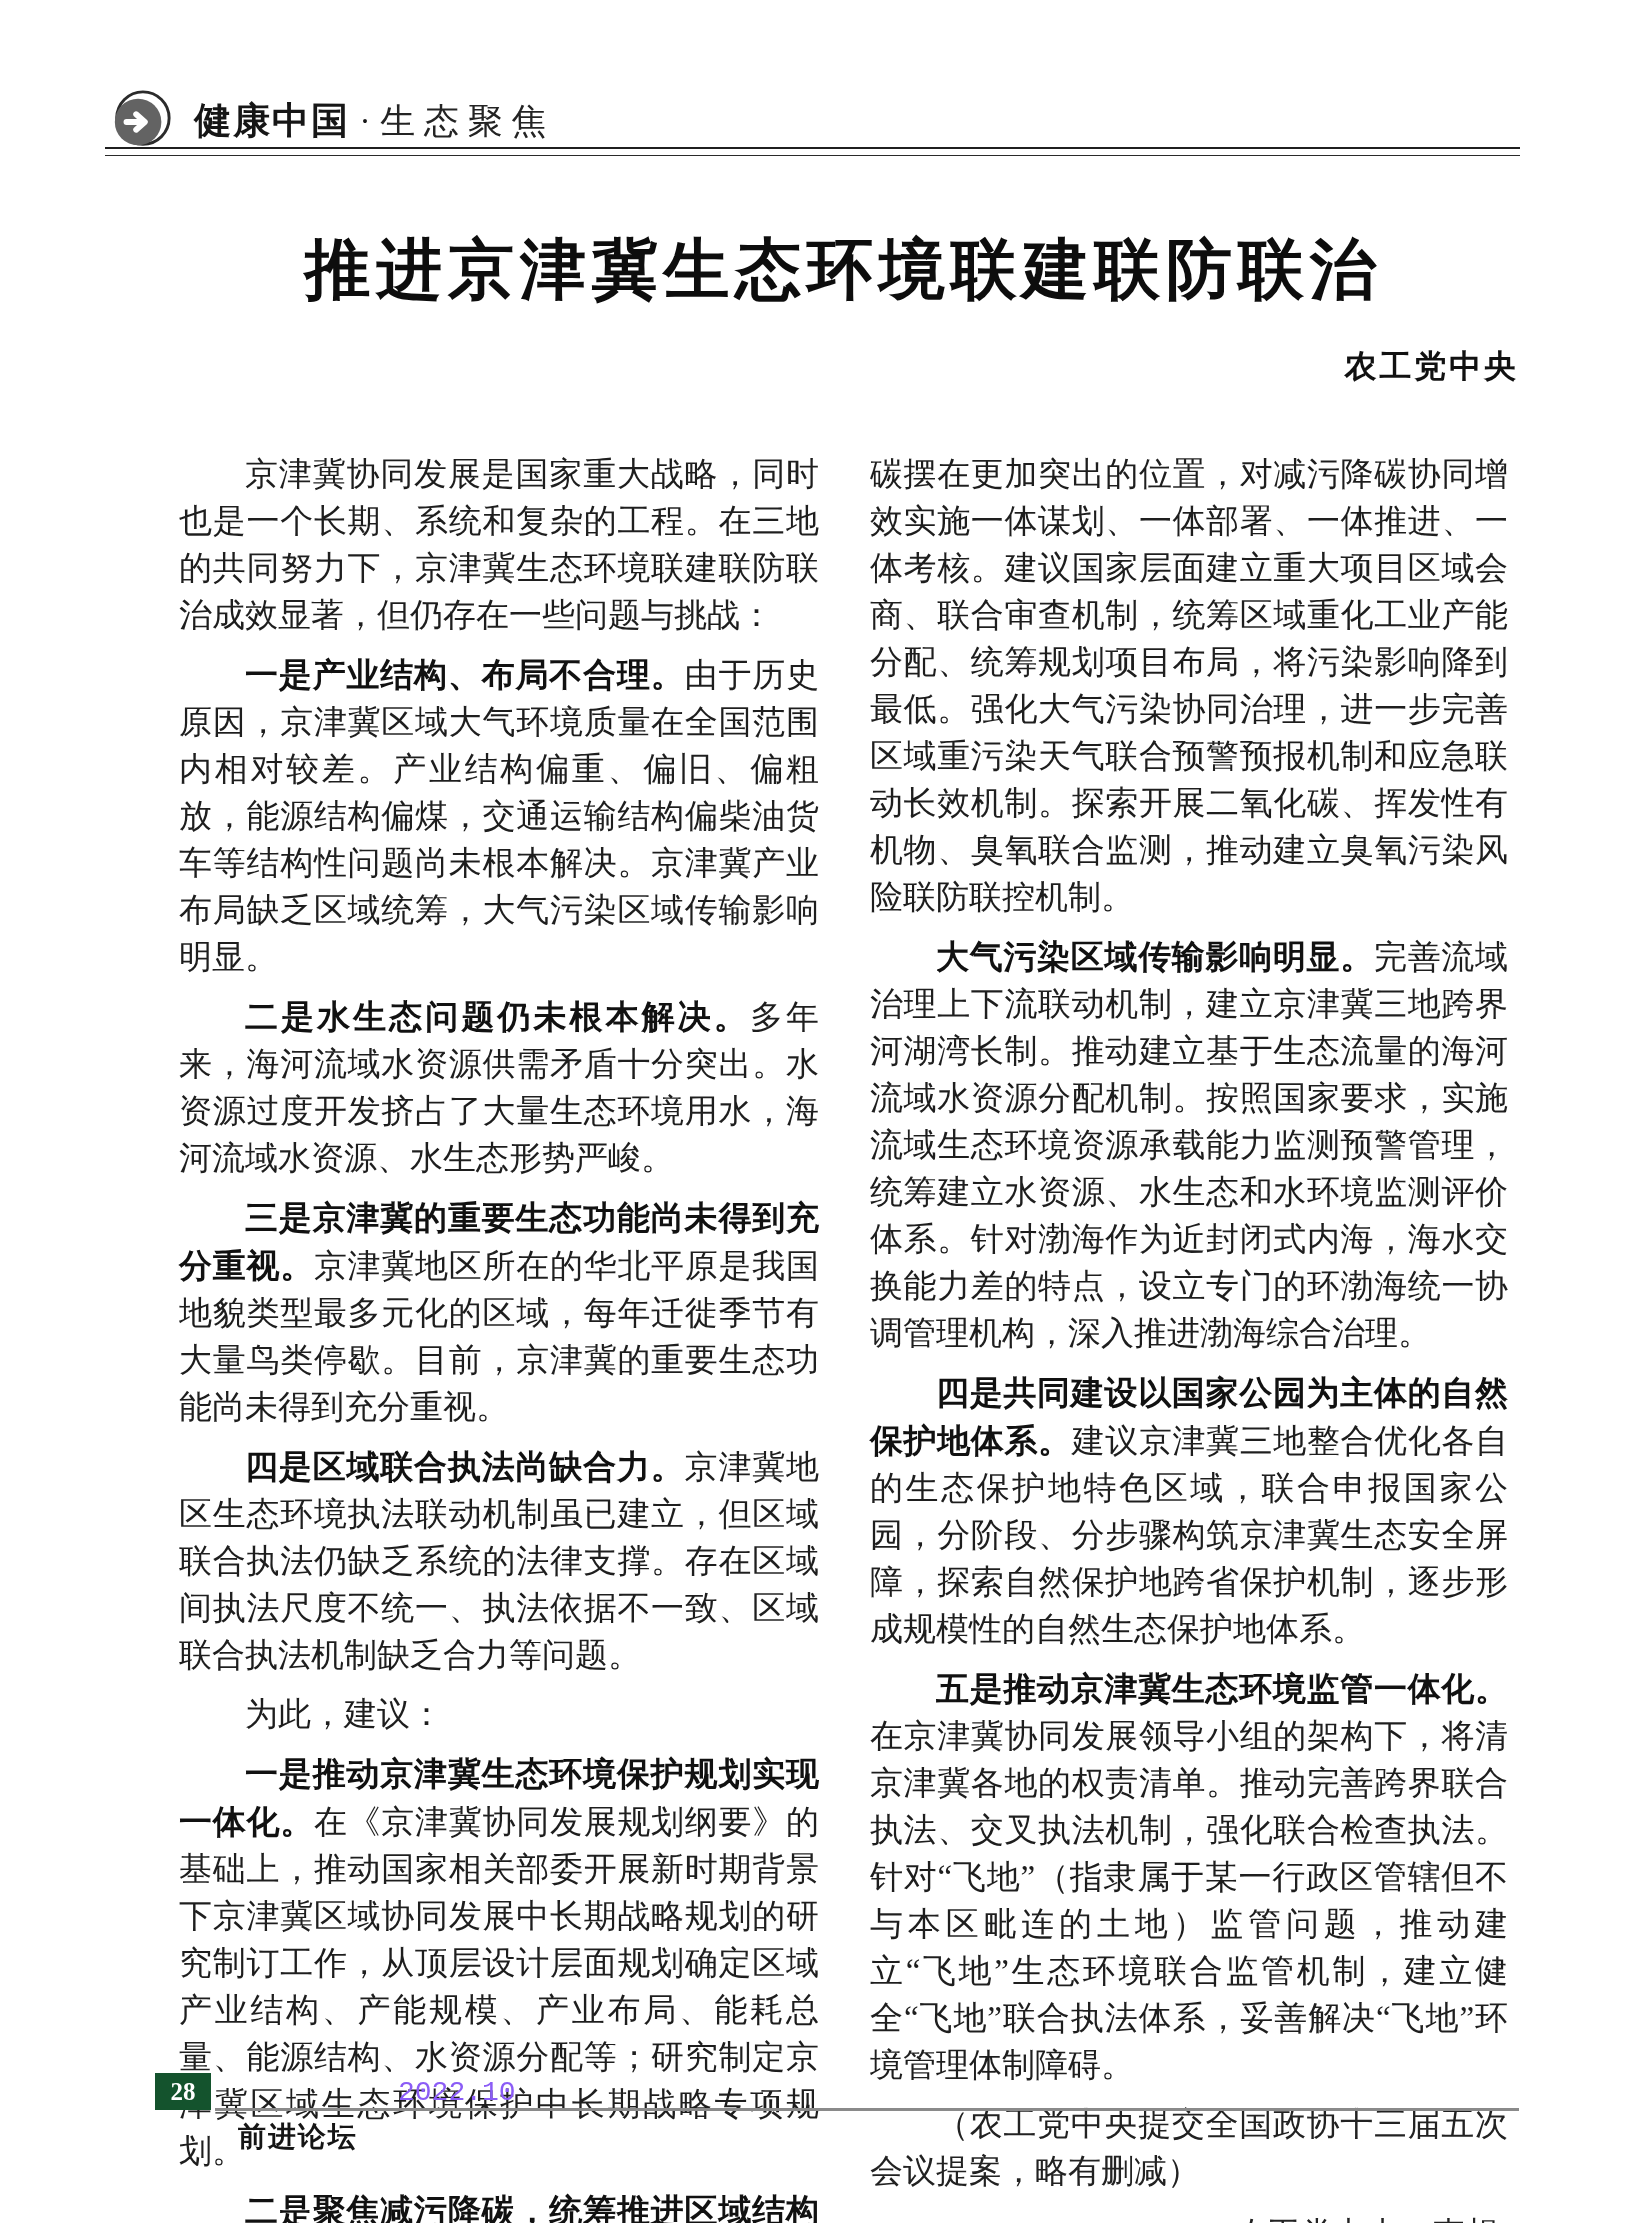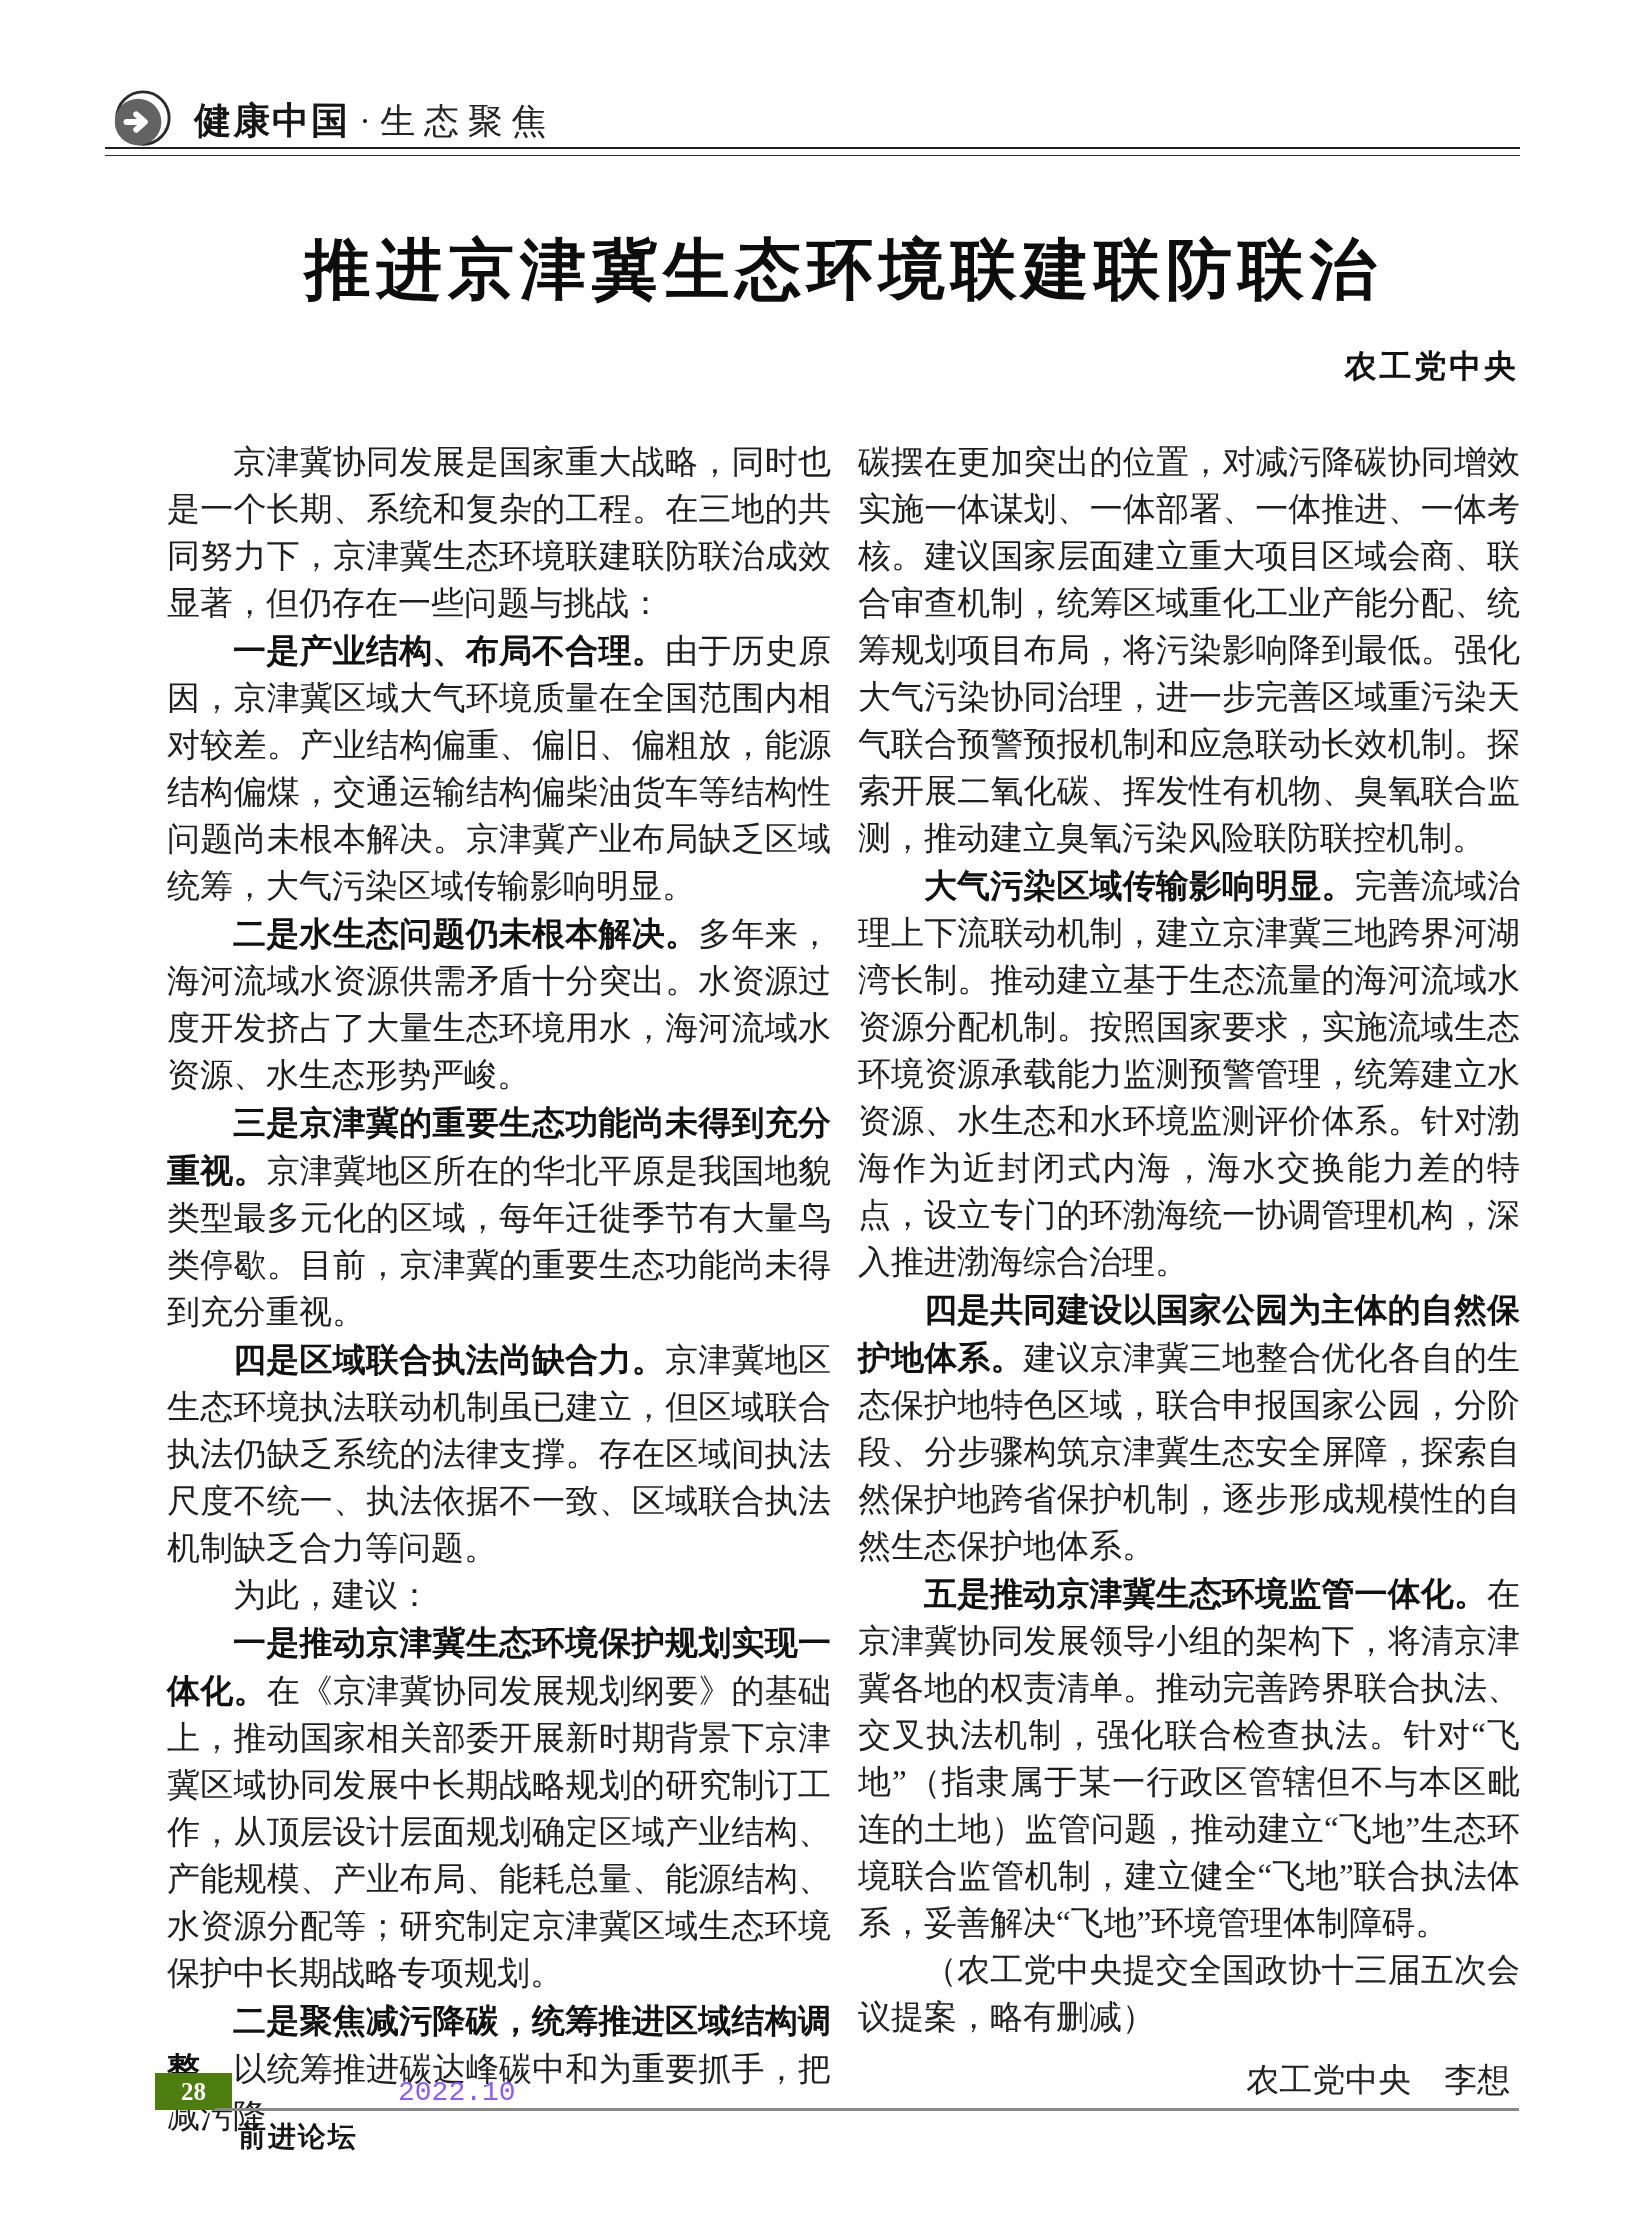--- a/index.html
+++ b/index.html
@@ -20,28 +20,28 @@
     font-family:Liberation Serif, serif;font-weight:900;font-size:66px;
     letter-spacing:5.8px;color:#0d0d0d;}
   .author{position:absolute;left:167px;width:1352px;top:345px;text-align:right;
     font-family:"Liberation Sans","DejaVu Sans",sans-serif;font-weight:700;font-size:32px;
     letter-spacing:2.9px;color:#111;}
   
   .col{position:absolute;top:439px;width:664px;font-size:33px;line-height:47px;
     text-align:justify;text-justify:inter-ideograph;color:#1e1e1e;}
   .col-left{left:167px;}
   .col-right{left:858px;width:662px;}
-  .col p{margin:0;text-indent:2em;}
+  .col p{margin:12px;text-indent:2em;}
   .col p.continue{text-indent:0;}
   .lead{font-family:"Liberation Sans","DejaVu Sans",sans-serif;font-weight:700;color:#111;}
   .col p.note{color:#222;}
   .col p.editor{text-align:right;text-indent:0;margin-top:15.5px;padding-right:9.7px;color:#222;}
   
   .ftr{position:absolute;left:155px;top:2073px;height:39px;}
-  .pagenum{position:absolute;left:0;top:0;width:77px;height:37px;background:#4d7c0f;color:#fff;
+  .pagenum{position:absolute;left:0;top:0;width:56px;height:37px;background:#14532d;color:#fff;
     font-family:"Liberation Serif","DejaVu Serif",serif;font-weight:700;font-size:25px;
     display:flex;align-items:center;justify-content:center;}
   .journal{position:absolute;left:83px;top:2.9px;font-family:"Liberation Sans","DejaVu Sans",sans-serif;
     font-weight:700;font-size:28px;color:#151515;letter-spacing:1.9px;white-space:nowrap;margin-top:42px;}
   .issue{position:absolute;left:243px;top:3.9px;font-family:Liberation Mono, monospace;
     font-size:28px;color:#8b5cf6;white-space:nowrap;}
   .footer-rule{position:absolute;left:60px;top:35px;width:1304px;height:2.9px;background:#8a8a8a;}
 </style>
 </head>
 <body>

